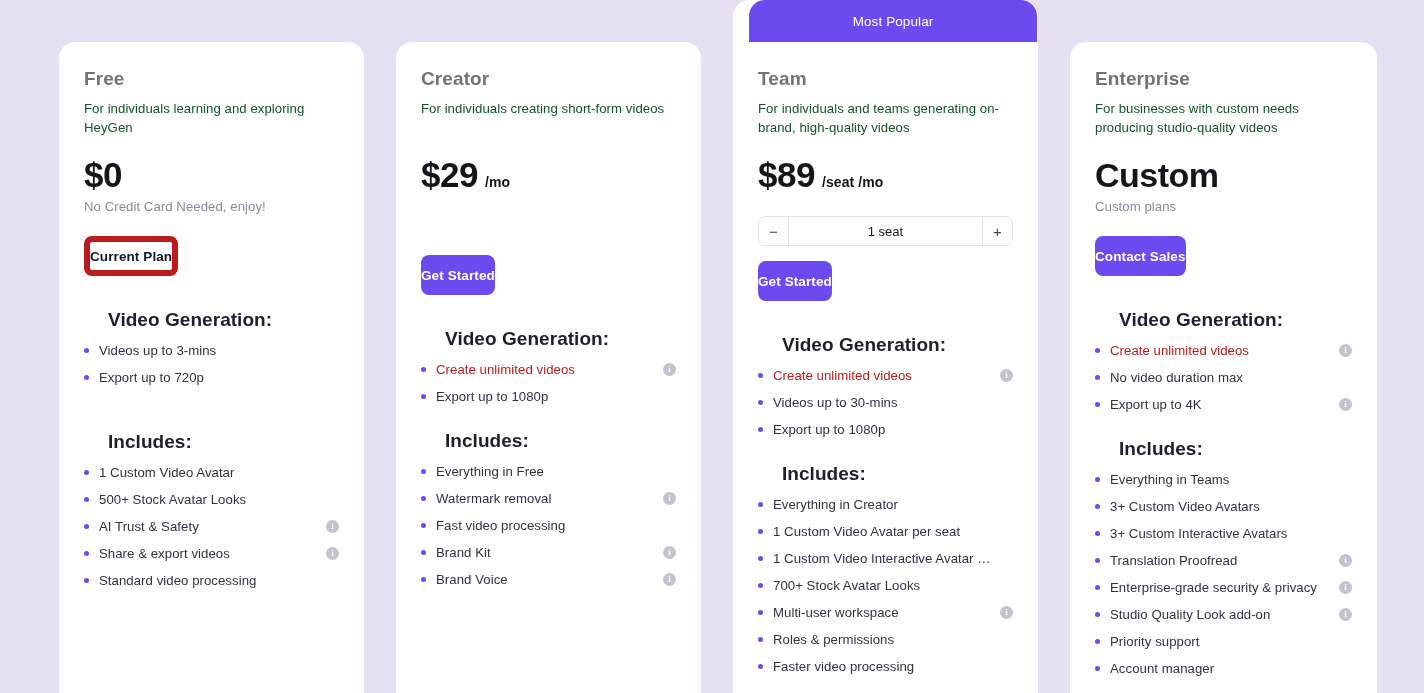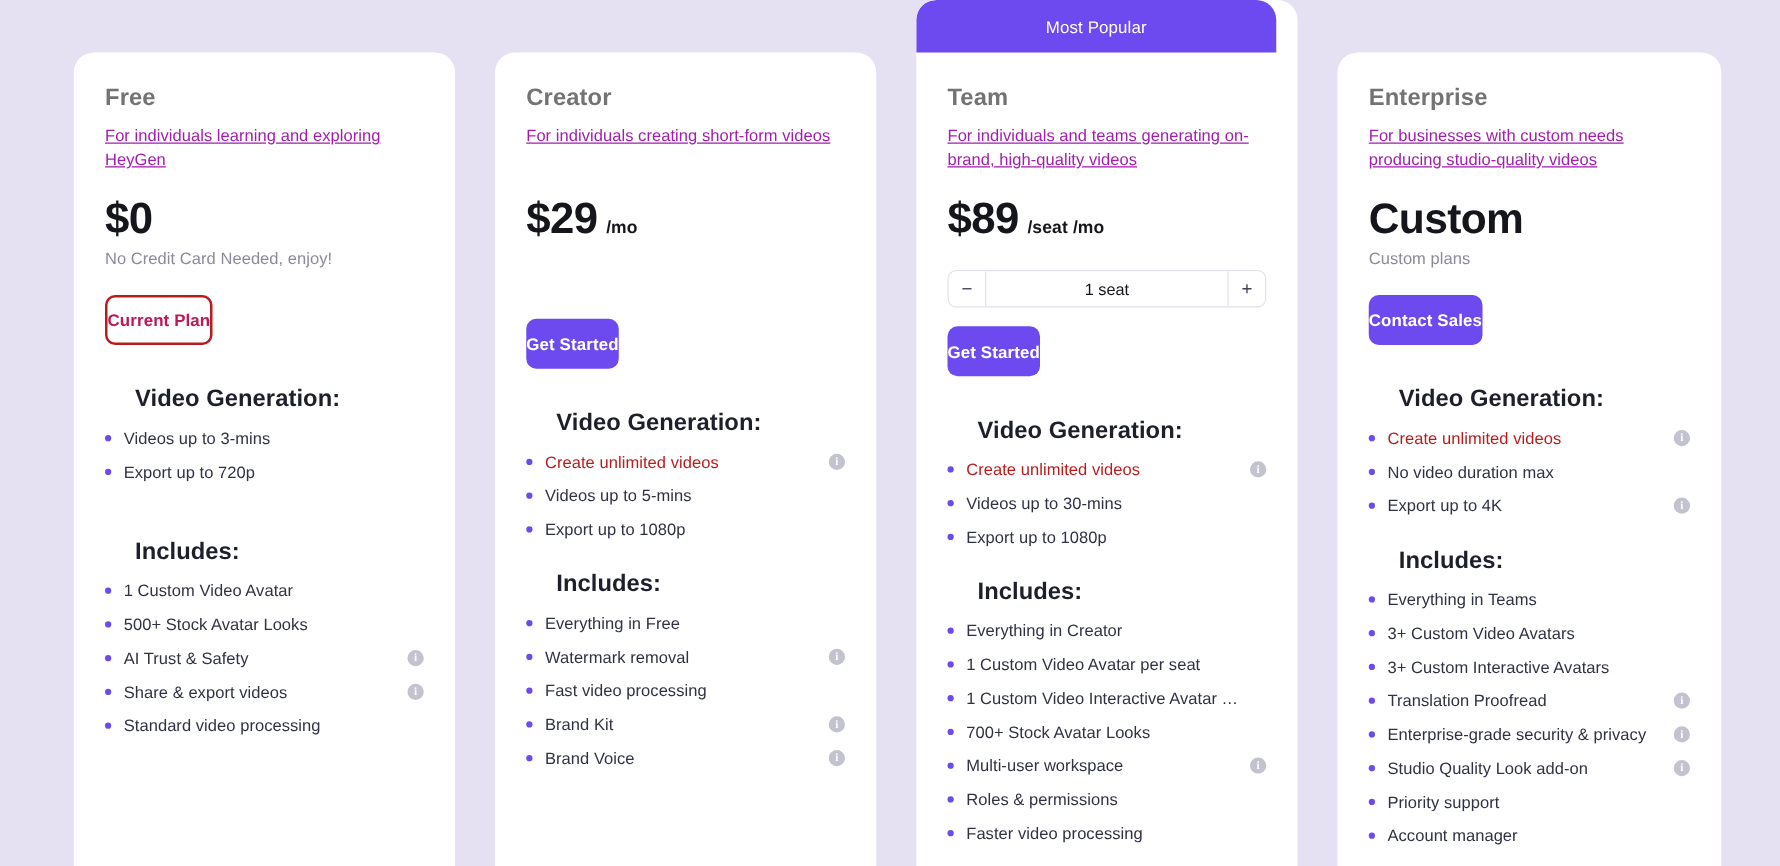--- a/index.html
+++ b/index.html
@@ -34,21 +34,21 @@
   }
 
   .plan-card.card-free      { left: 59px;   }
   .plan-card.card-creator   { left: 396px;  }
   .plan-card.card-team      { left: 733px; top: 0; height: 742px; padding-top: 68px; }
   .plan-card.card-enterprise{ left: 1070px; width: 307px; }
 
   .popular-badge {
     position: absolute;
     top: 0;
-    left: 0;
+    left: 16px;
     width: 288px;
     height: 42px;
     background: #6d4aef;
     border-radius: 16px 16px 0 0;
     color: #ffffff;
     font-size: 13.5px;
     display: flex;
     align-items: center;
     justify-content: center;
     letter-spacing: .1px;
@@ -56,26 +56,25 @@
 
   .plan-name {
     color: #737373;
     font-size: 19px;
     font-weight: 700;
     letter-spacing: .1px;
     margin-bottom: 9px;
   }
 
   .plan-desc {
-    color: #a21caf;
+    color: #14532d;
     font-size: 13.2px;
     line-height: 19px;
     min-height: 38px;
     letter-spacing: .05px;
-    text-decoration: underline;
   }
 
   .price-row {
     display: flex;
     align-items: baseline;
     margin-top: 18px;
     min-height: 44px;
   }
 
   .price-amount {
@@ -151,22 +150,22 @@
     font-family: "Liberation Sans", sans-serif;
   }
 
   .cta-button.primary {
     background: #6d4aef;
     color: #ffffff;
   }
 
   .cta-button.ghost {
     background: #ffffff;
-    color: #be185d;
-    border: 2px solid #b91c1c;
+    color: #0f172a;
+    border: 6px solid #b91c1c;
   }
 
   .cta-slot { margin-top: 22px; }
   .card-free .cta-slot     { margin-top: 22px; }
   .card-creator .cta-slot  { margin-top: 56px; }
   .card-team .cta-slot     { margin-top: 15px; }
   .card-enterprise .cta-slot { margin-top: 22px; }
 
   .section-label {
     font-size: 19px;
@@ -291,25 +290,20 @@
       </div>
       <div class="section-label">Video Generation:</div>
       <ul class="feature-list">
         <li class="feature-item highlight">
           <span class="bullet"></span>
           <span class="f-text">Create unlimited videos</span>
           <span class="info-icon">i</span>
         </li>
         <li class="feature-item">
           <span class="bullet"></span>
-          <span class="f-text">Videos up to 5-mins</span>
-          <span class="info-icon hidden"></span>
-        </li>
-        <li class="feature-item">
-          <span class="bullet"></span>
           <span class="f-text">Export up to 1080p</span>
           <span class="info-icon hidden"></span>
         </li>
       </ul>
       <div class="section-label includes">Includes:</div>
       <ul class="feature-list">
         <li class="feature-item">
           <span class="bullet"></span>
           <span class="f-text">Everything in Free</span>
           <span class="info-icon hidden"></span>

